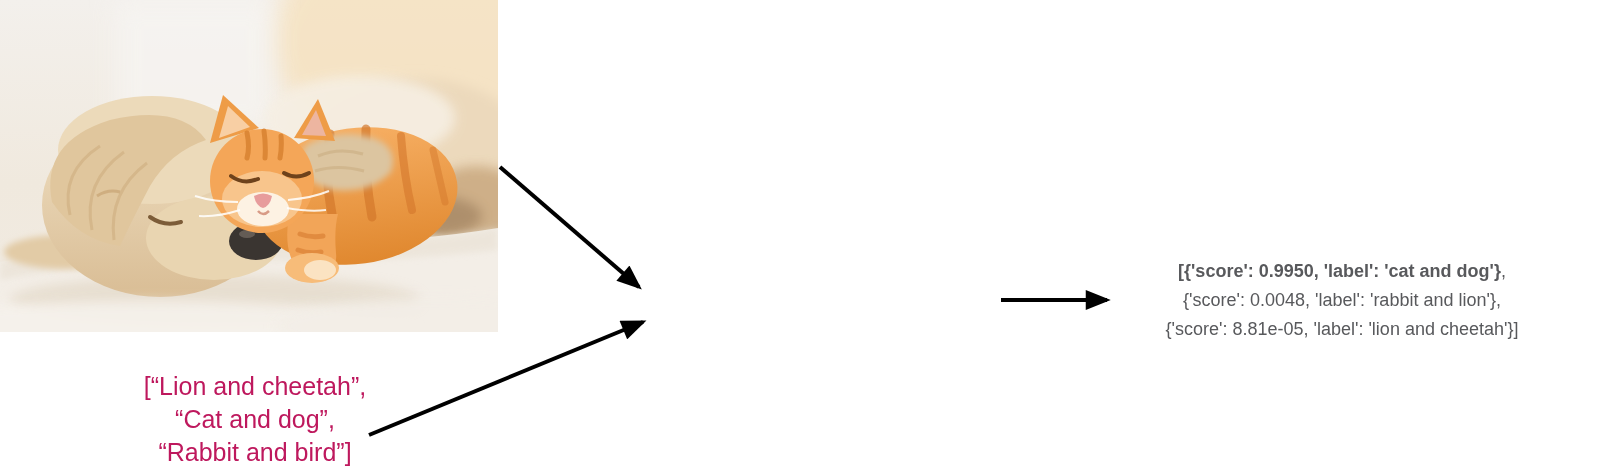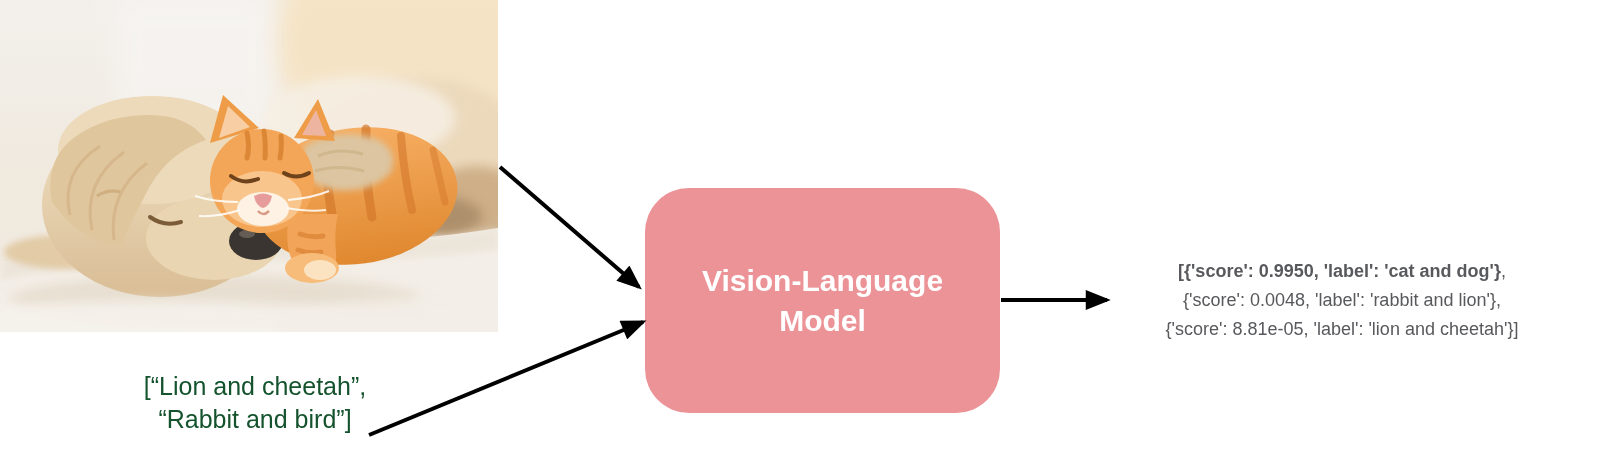--- a/index.html
+++ b/index.html
@@ -10,21 +10,21 @@
   .canvas { position:relative; width:1600px; height:473px; background:#ffffff; }
 
   .photo {
     position:absolute; left:0; top:0; width:498px; height:332px; margin:0;
     overflow:hidden;
   }
   .photo svg { display:block; }
 
   .prompts {
     position:absolute; left:103px; top:370px; width:304px;
-    text-align:center; font-size:25px; line-height:33px; color:#14532d;
+    text-align:center; font-size:25px; line-height:33px; color:#be185d;
     white-space:nowrap;
   }
 
   .vlm-box {
     position:absolute; left:645px; top:188px; width:355px; height:225px;
     border-radius:44px;
     display:flex; align-items:center; justify-content:center; text-align:center;
   }
   .vlm-label { font-weight:bold; font-size:30px; line-height:40px; }
 
@@ -131,29 +131,24 @@
         <path d="M238,202 q-24,0 -43,-6 M240,210 q-22,7 -41,6 M288,200 q24,-2 41,-9 M287,208 q22,4 39,2" stroke="#ffffff" stroke-width="2" fill="none" opacity="0.85"></path>
       </g>
 
       <ellipse cx="150" cy="331" rx="265" ry="30" fill="#f6f2ec" opacity="0.9" filter="url(#b6)"></ellipse>
       <ellipse cx="430" cy="326" rx="155" ry="28" fill="#f3eee7" opacity="0.9" filter="url(#b6)"></ellipse>
     </svg>
   </figure>
 
   <div class="prompts">
     <div>[“Lion and cheetah”,</div>
+    <div>“Cat and dog”,</div>
     <div>“Rabbit and bird”]</div>
   </div>
 
-  <div class="vlm-box" style="background-color: rgb(236, 147, 151);">
-    <div class="vlm-label" style="color: rgb(255, 255, 255);">
-      <span>Vision-Language</span><br>
-      <span>Model</span>
-    </div>
-  </div>
 
   <div class="output" style="color: rgb(88, 89, 92);">
     <div><span class="bold">[{'score': 0.9950, 'label': 'cat and dog'}</span><span>,</span></div>
     <div>{'score': 0.0048, 'label': 'rabbit and lion'},</div>
     <div>{'score': 8.81e-05, 'label': 'lion and cheetah'}]</div>
   </div>
 
   <svg class="arrows" viewBox="0 0 1600 473" xmlns="http://www.w3.org/2000/svg">
     <defs>
       <marker id="ah" viewBox="0 0 10 8" refX="8.5" refY="4" markerWidth="6.5" markerHeight="5" orient="auto-start-reverse">

